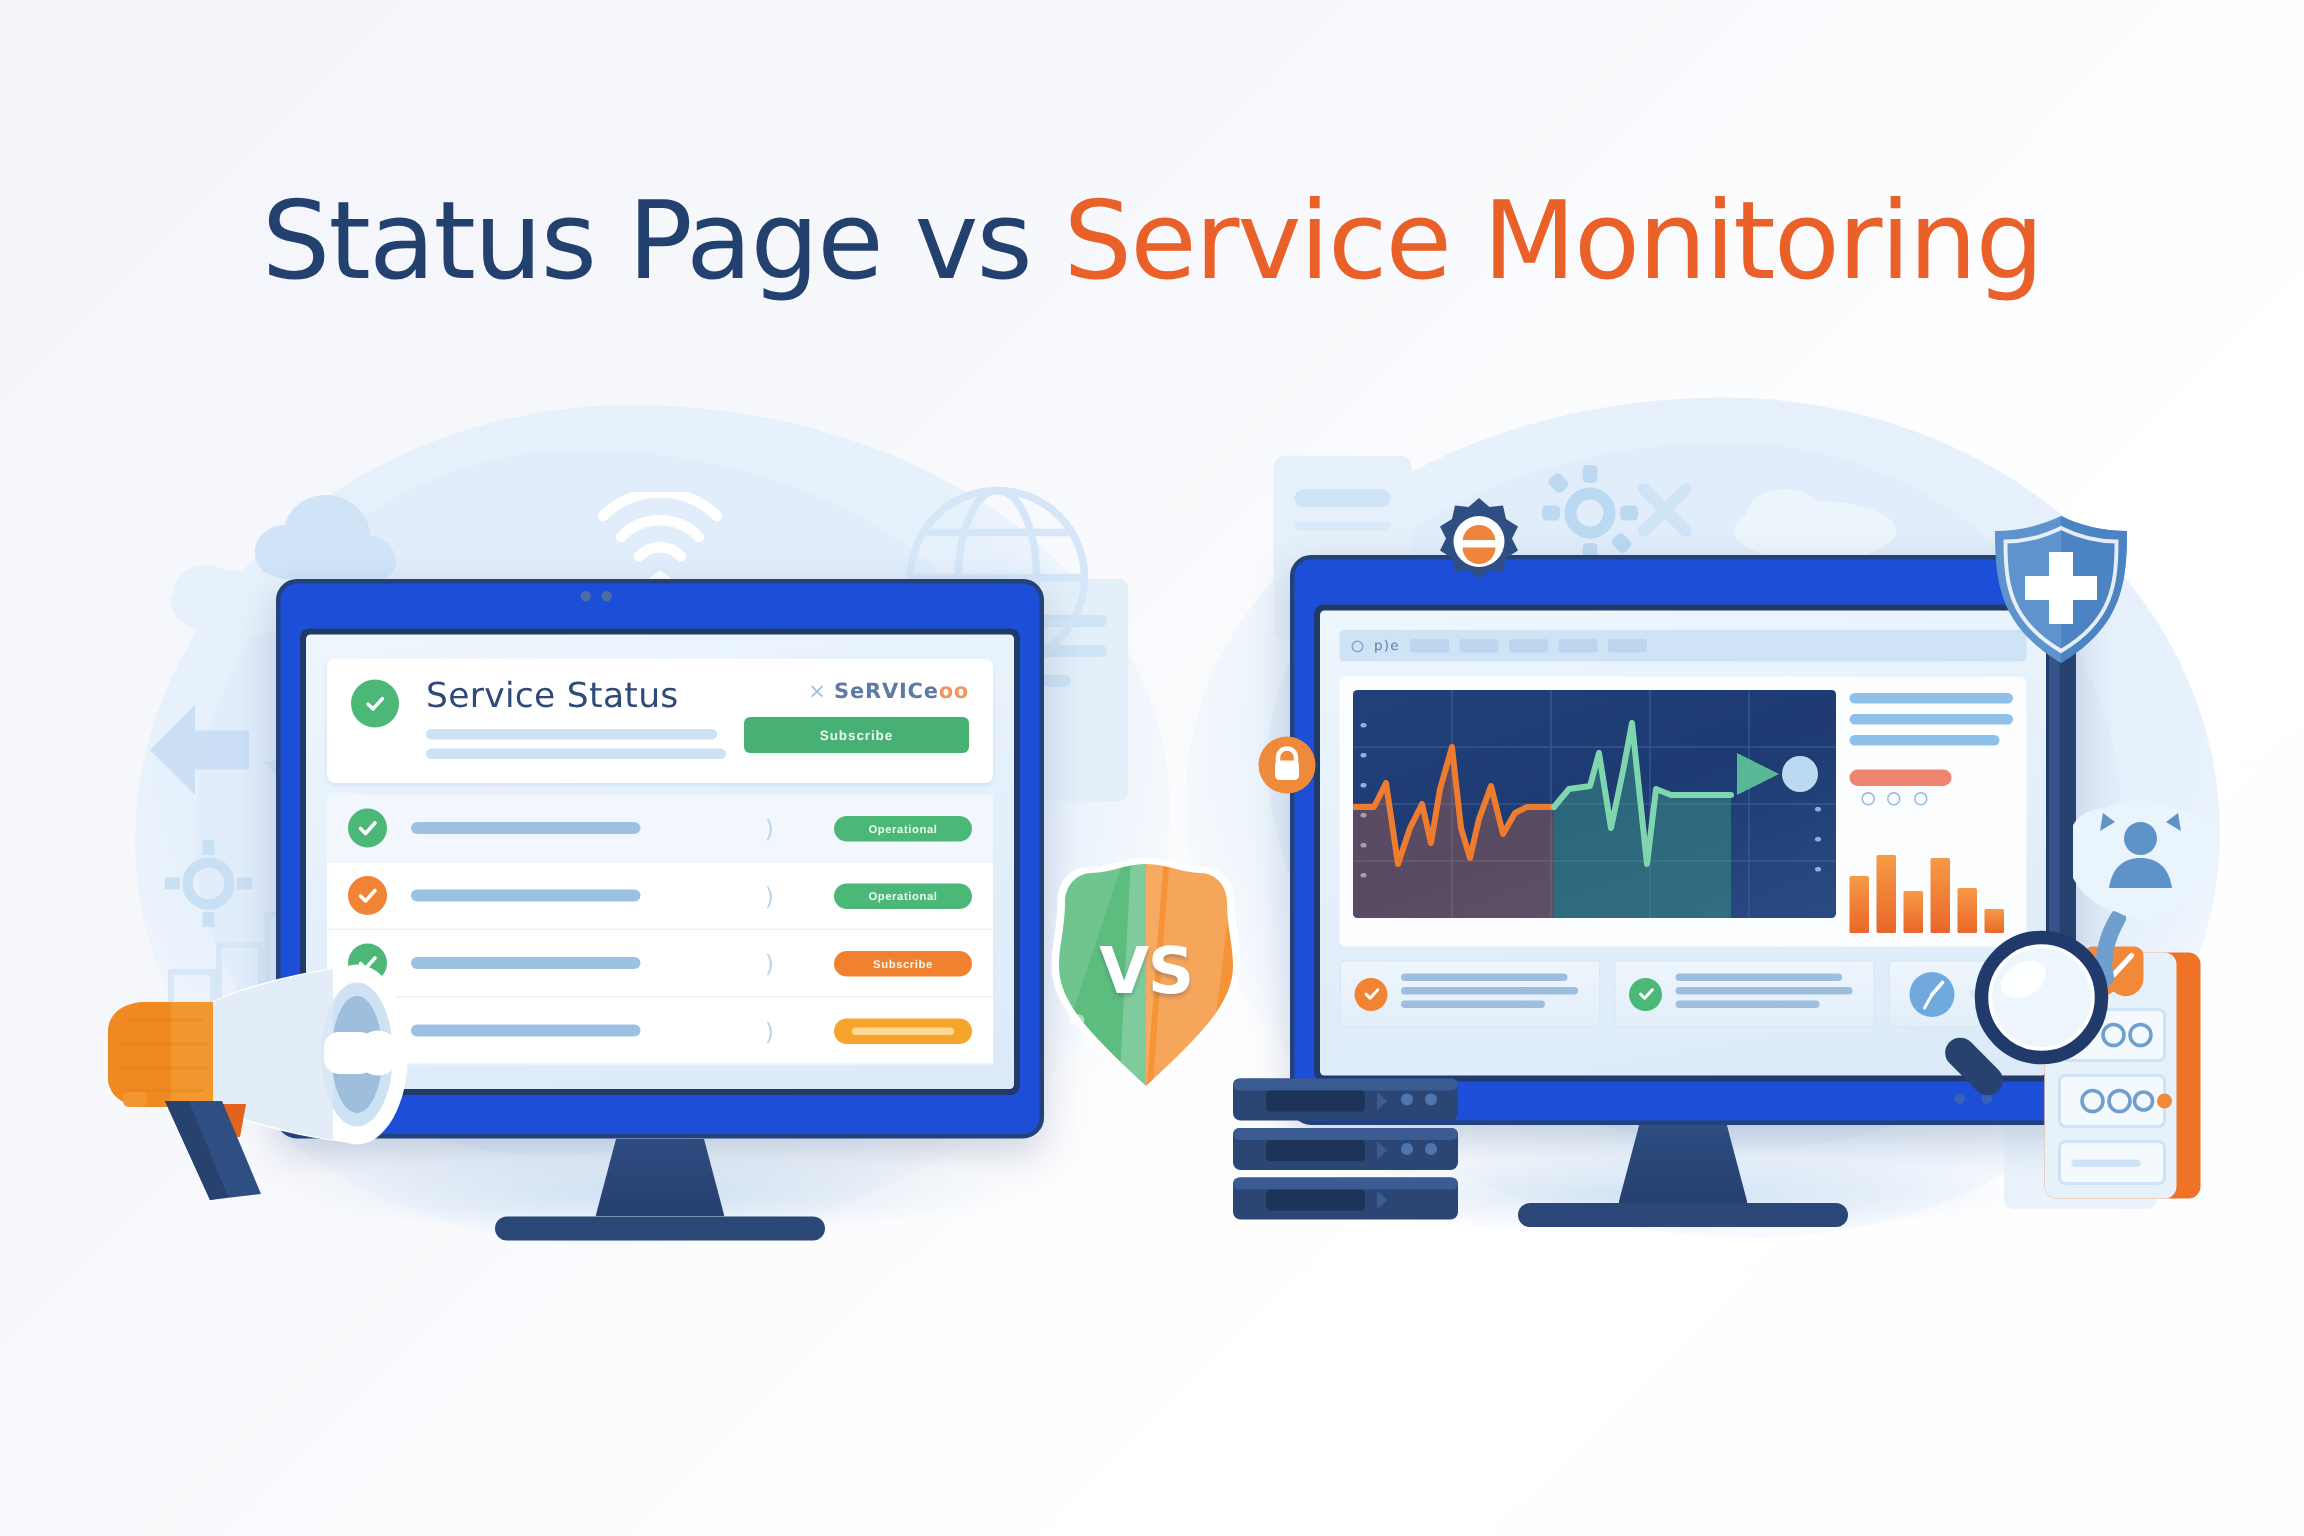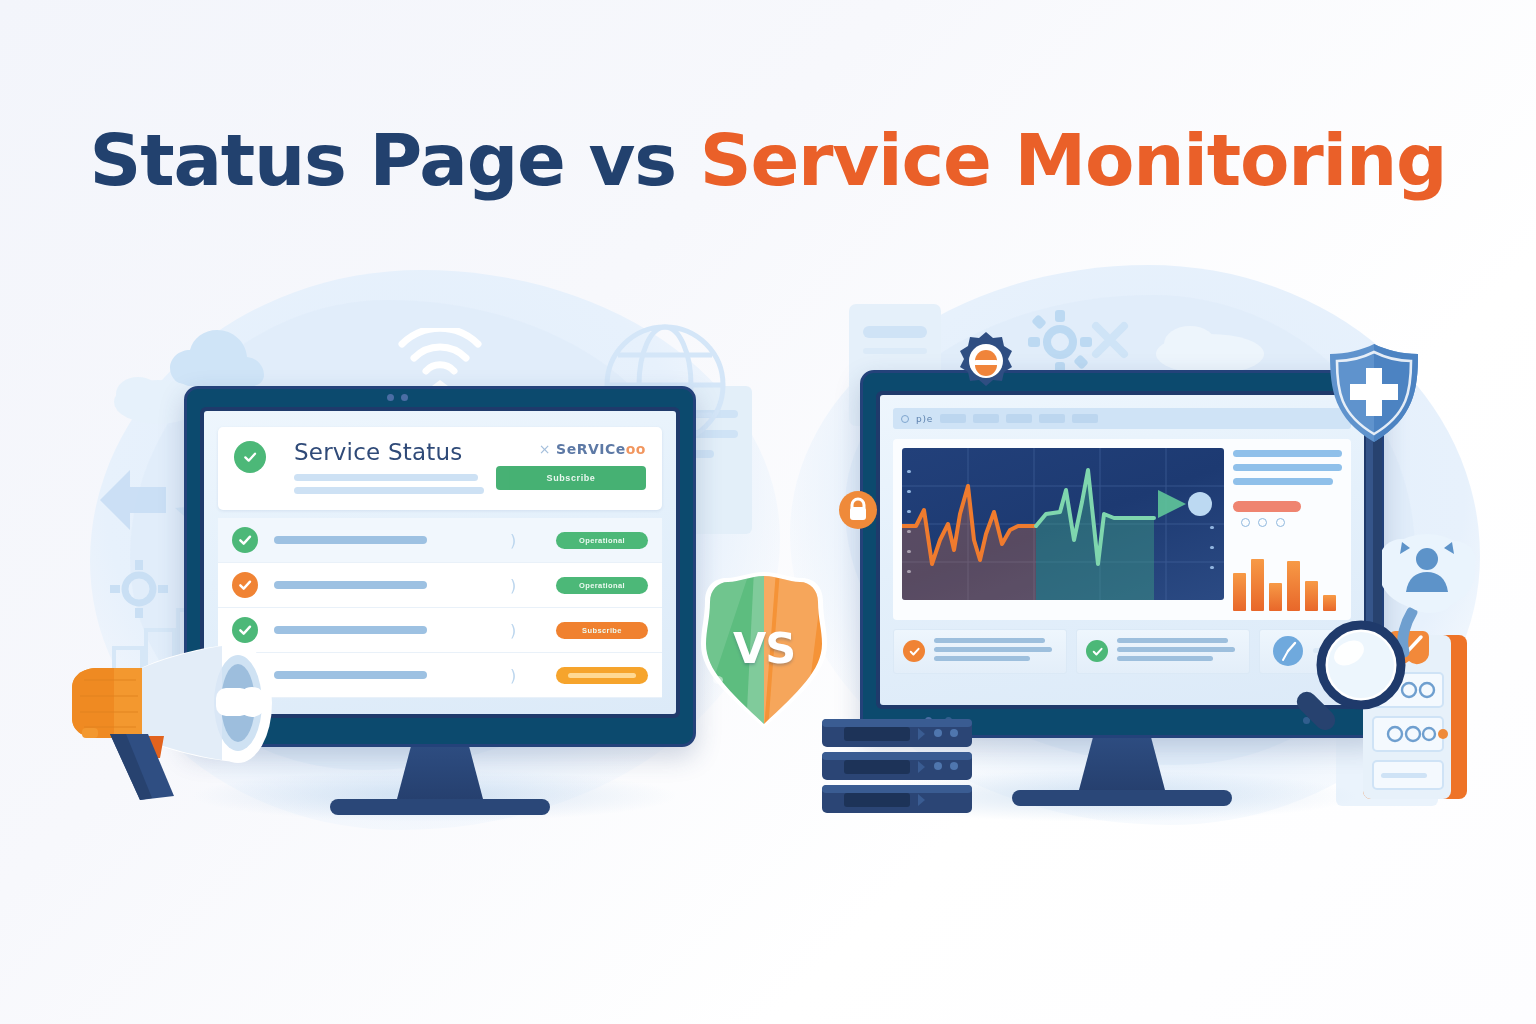--- a/index.html
+++ b/index.html
@@ -15,21 +15,21 @@
 
   
   #title-bar {
     position: absolute;
     top: 118px; left: 0; width: 1536px;
     text-align: center;
     z-index: 40;
   }
   #title-bar .t {
     font-size: 72px;
-    font-weight: 700;
+    font-weight: 400;
     letter-spacing: -1.2px;
     font-family: "DejaVu Sans", sans-serif;
     display: inline;
     white-space: nowrap;
   }
   .t-dark { color: #22416e; }
   .t-orange { color: #ea6029; }
 
   
   .blob {
@@ -66,23 +66,23 @@
   
   .ground {
     position: absolute;
     border-radius: 50%;
     background: radial-gradient(ellipse, rgba(170,200,230,.45) 0%, rgba(170,200,230,0) 70%);
   }
 
   
   .monitor { position: absolute; z-index: 20; }
   .monitor .bezel {
-    background: #0c4a6e;
+    background: #1d4ed8;
     border-radius: 14px;
-    padding: 18px 13px 26px 13px;
+    padding: 30px 13px 26px 13px;
     box-shadow: 0 10px 26px rgba(40,70,120,.22);
     position: relative;
     border: 3px solid #24427a;
   }
   .monitor .inner-edge {
     background: #1f3a6b;
     border-radius: 6px;
     padding: 4px;
   }
   .monitor .screen {
@@ -121,21 +121,21 @@
   }
   .check {
     width: 32px; height: 32px; border-radius: 50%;
     background: #4cb878;
     display: flex; align-items: center; justify-content: center;
     flex: 0 0 auto;
   }
   .check.small { width: 26px; height: 26px; }
   .check.orange { background: #f08334; }
   .check svg { width: 16px; height: 16px; }
-  .sp-head-mid { flex: 1; margin-left: 28px; }
+  .sp-head-mid { flex: 1; margin-left: 18px; }
   .sp-title {
     font-size: 23px; color: #2f4a78; font-weight: 400;
     font-family: "DejaVu Sans", sans-serif;
     letter-spacing: .2px;
     line-height: 1;
   }
   .skel {
     height: 7px; border-radius: 4px; background: #b9d4ec; margin-top: 10px;
   }
   .skel.lite { background: #cde1f4; }

